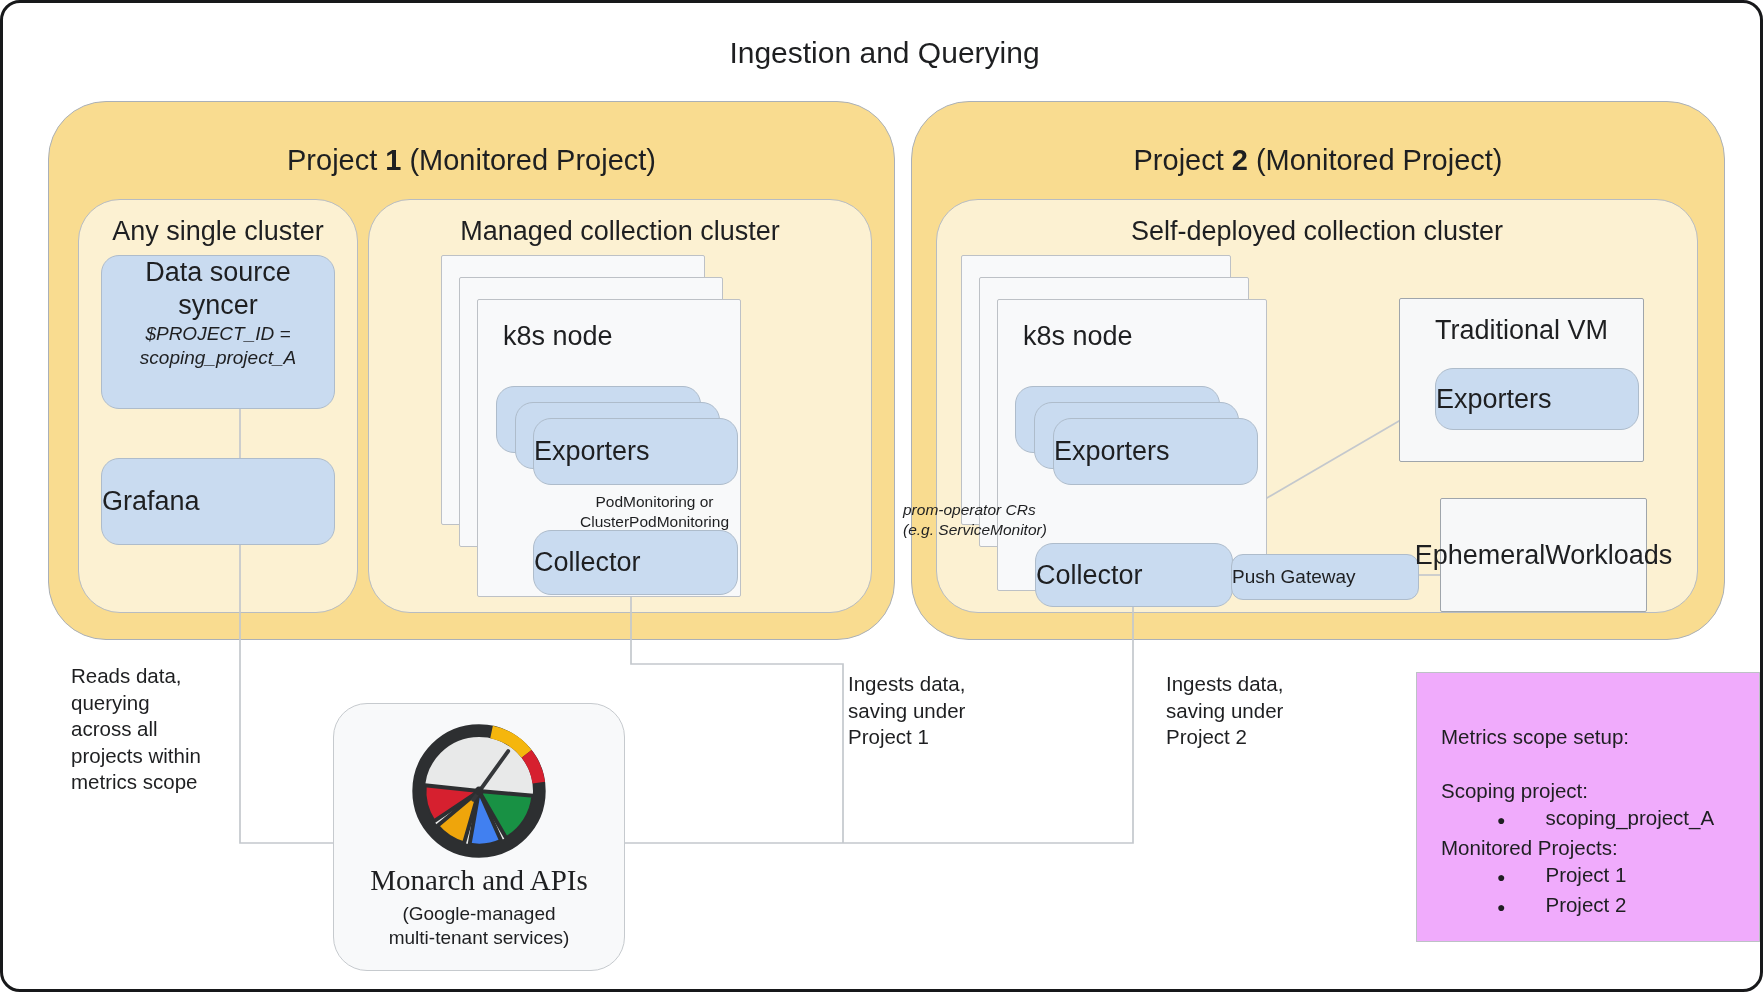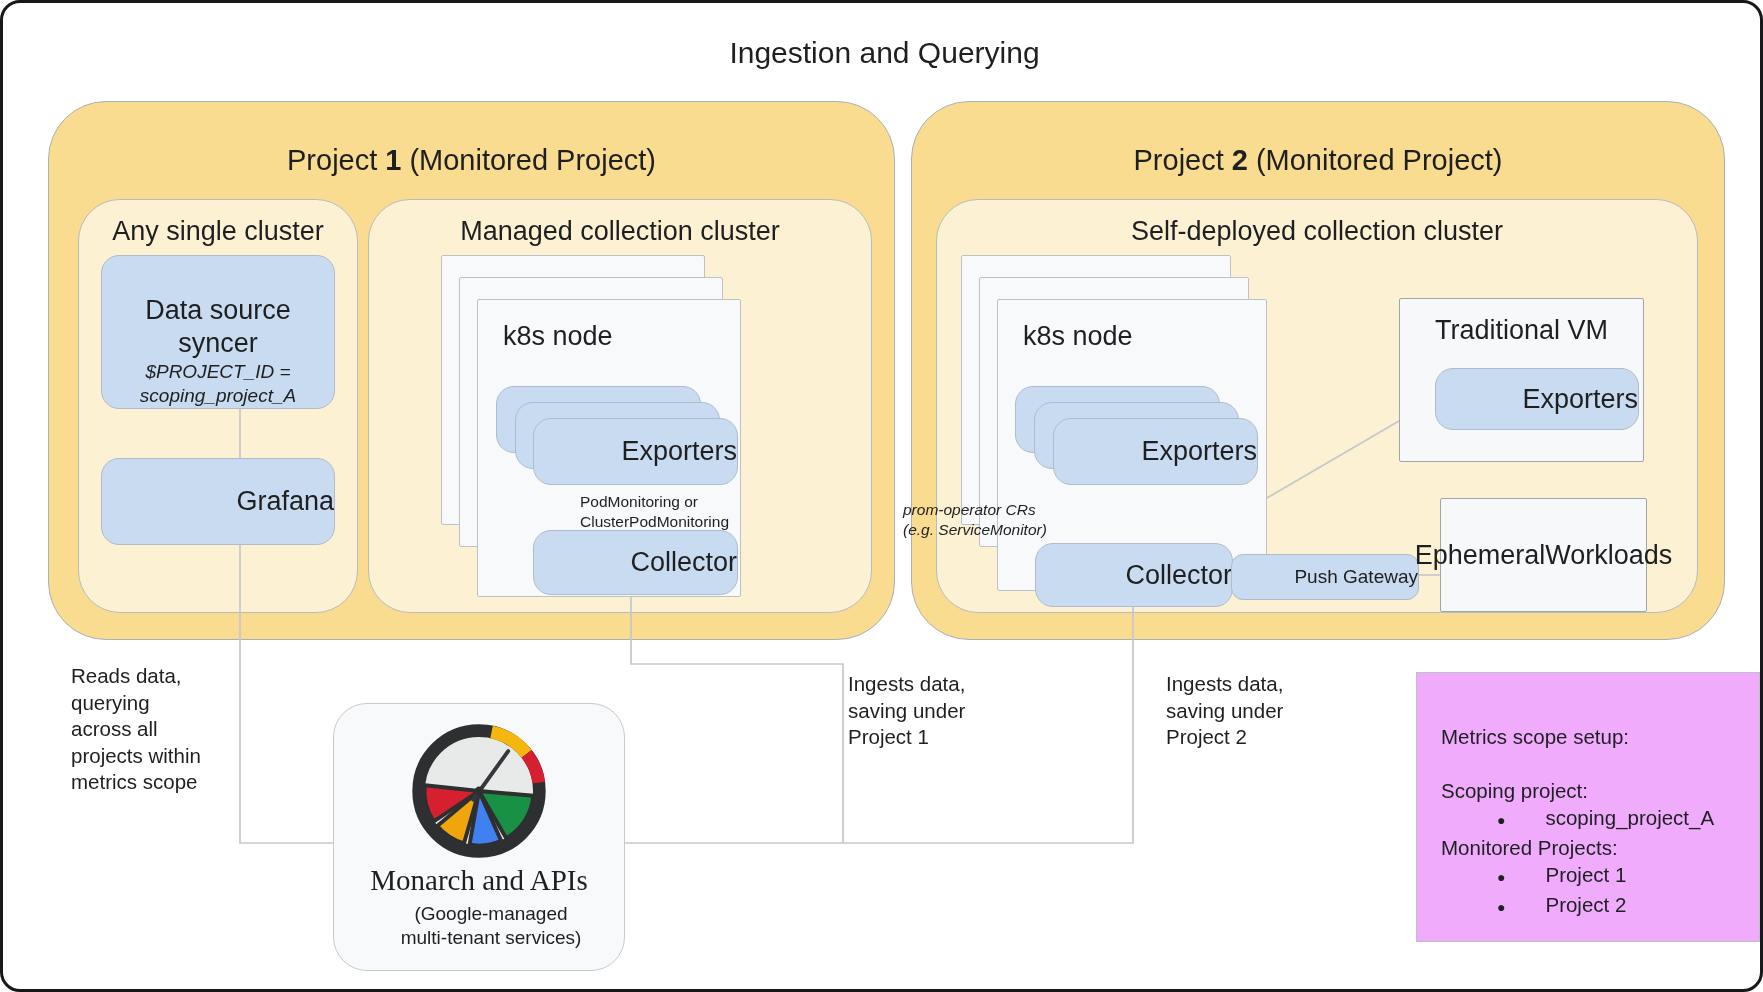--- a/index.html
+++ b/index.html
@@ -15,31 +15,31 @@
   .gold{background:#f9dc90;border:1.6px solid #aab0b8;border-radius:58px;}
   .gold-hdr{position:absolute;left:0;top:42px;width:100%;text-align:center;font-size:29px;}
   .gold-hdr .sp{margin-right:8px;}
   .lightyellow{background:#fcf1d2;border:1.4px solid #b7bcc2;border-radius:42px;}
   .cluster-title{position:absolute;left:0;top:16px;width:100%;text-align:center;font-size:27px;}
   
   .card{background:#f8f9fa;border:1.5px solid #bdc1c6;border-radius:2px;}
   .node-label{font-size:27px;}
   
   .blue{background:#c9dbf0;border:1.4px solid #aebccb;border-radius:18px;
-        display:flex;align-items:center;justify-content:flex-end;text-align:center;font-size:27px;}
+        display:flex;align-items:center;justify-content:flex-start;text-align:center;font-size:27px;}
   .blue.small{border-radius:12px;font-size:19px;}
   .syncer-note{font-style:italic;font-size:19px;line-height:24px;}
   .whitebox{background:#f7f8f9;border:1.5px solid #9fa5ab;border-radius:2px;
         display:flex;align-items:center;justify-content:center;text-align:center;font-size:27px;line-height:34px;}
-  .note{font-size:15.5px;line-height:19.5px;}
+  .note{font-size:15.5px;line-height:19.5px;text-align:center;}
   .annot{font-size:20.5px;line-height:26.5px;}
   
   .monarch{background:#f8f9fa;border:1.6px solid #c6cace;border-radius:34px;text-align:center;}
   .monarch-title{position:absolute;left:0;top:160px;width:100%;font-size:29px;font-family:Liberation Serif, serif;}
-  .monarch-sub{position:absolute;left:12px;top:198px;width:100%;font-size:19px;line-height:24px;}
+  .monarch-sub{position:absolute;left:0;top:198px;width:100%;font-size:19px;line-height:24px;}
   
   .metrics{background:#f0abfc;border:1.5px solid #bdc1c6;padding:50px 0 0 24px;box-sizing:border-box;}
   .ms-line{font-size:20.5px;line-height:27px;}
   .ms-gap{height:27px;}
   .ms-bullet-row{display:flex;align-items:baseline;padding-left:56px;gap:40px;font-size:20.5px;line-height:27px;}
   .ms-bullet-row .dot{font-size:14px;}
   svg{display:block;}
 </style>
 </head>
 <body>

